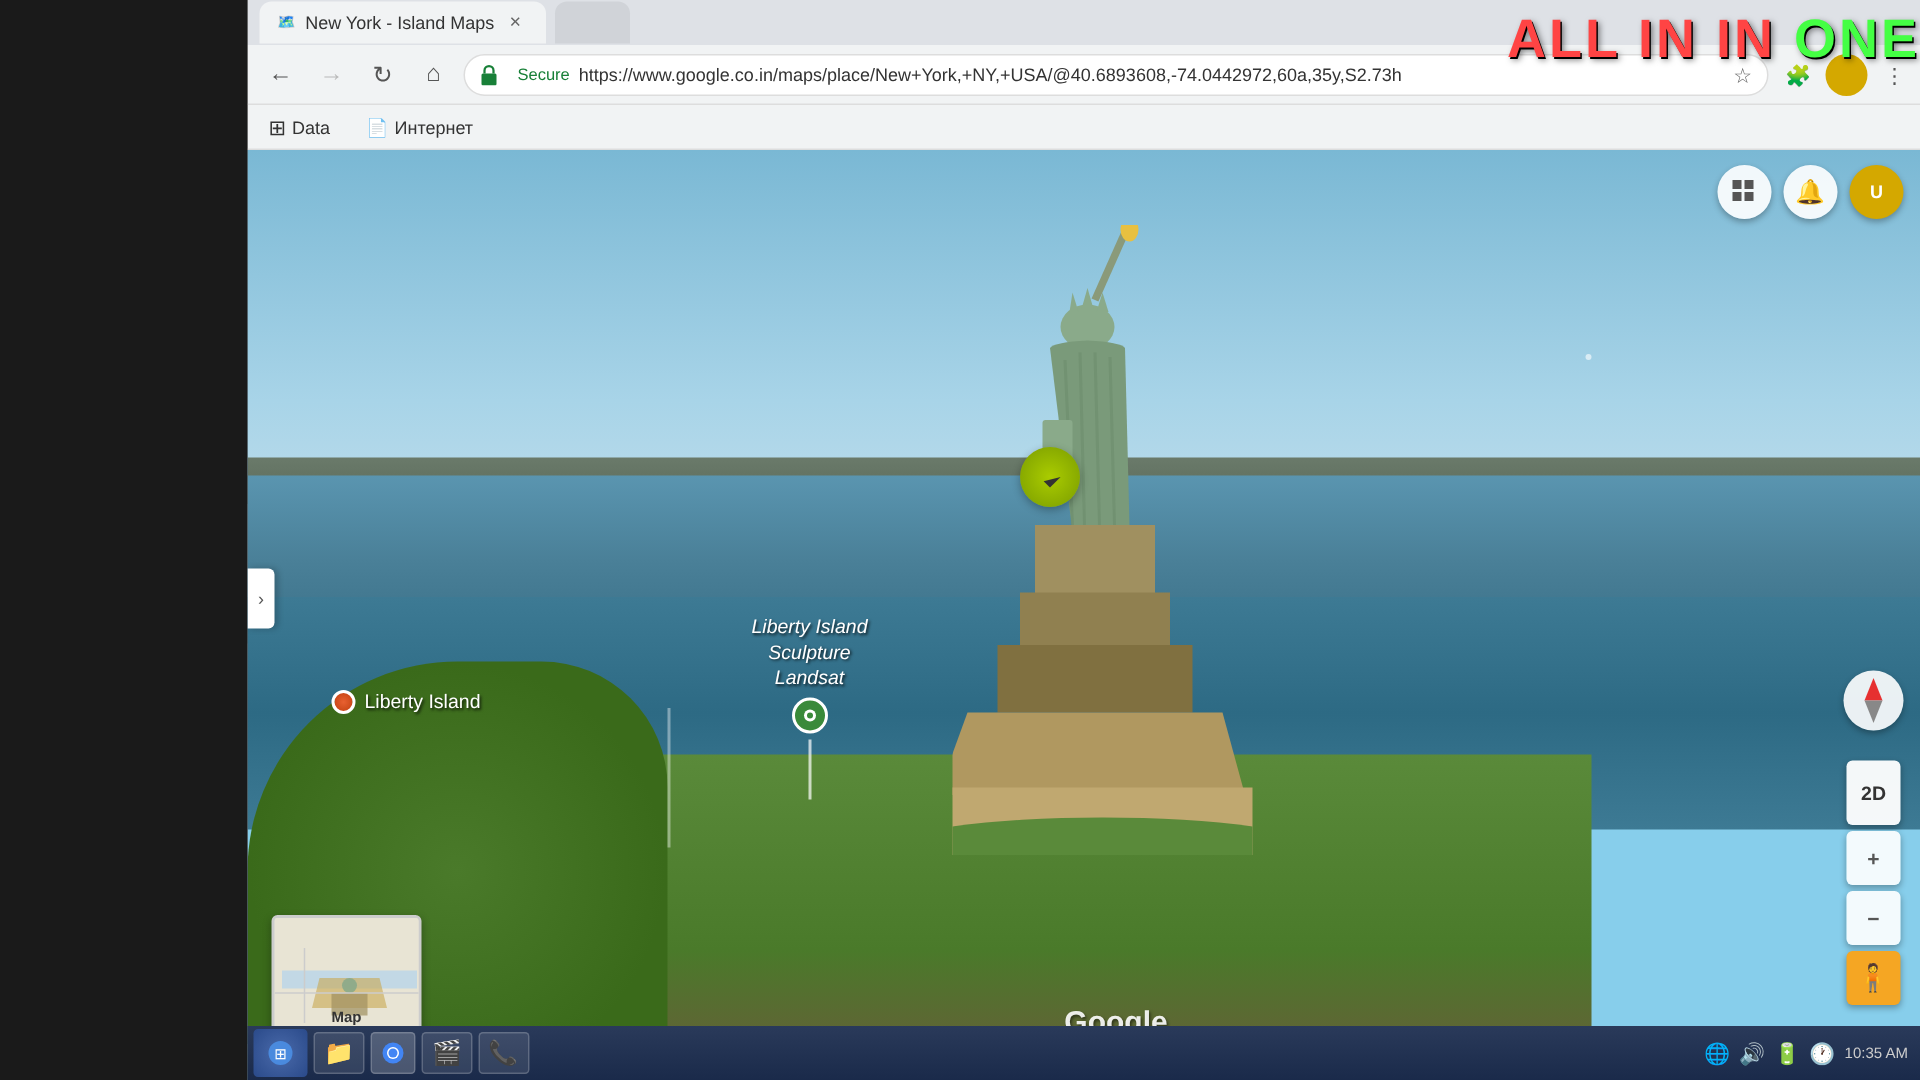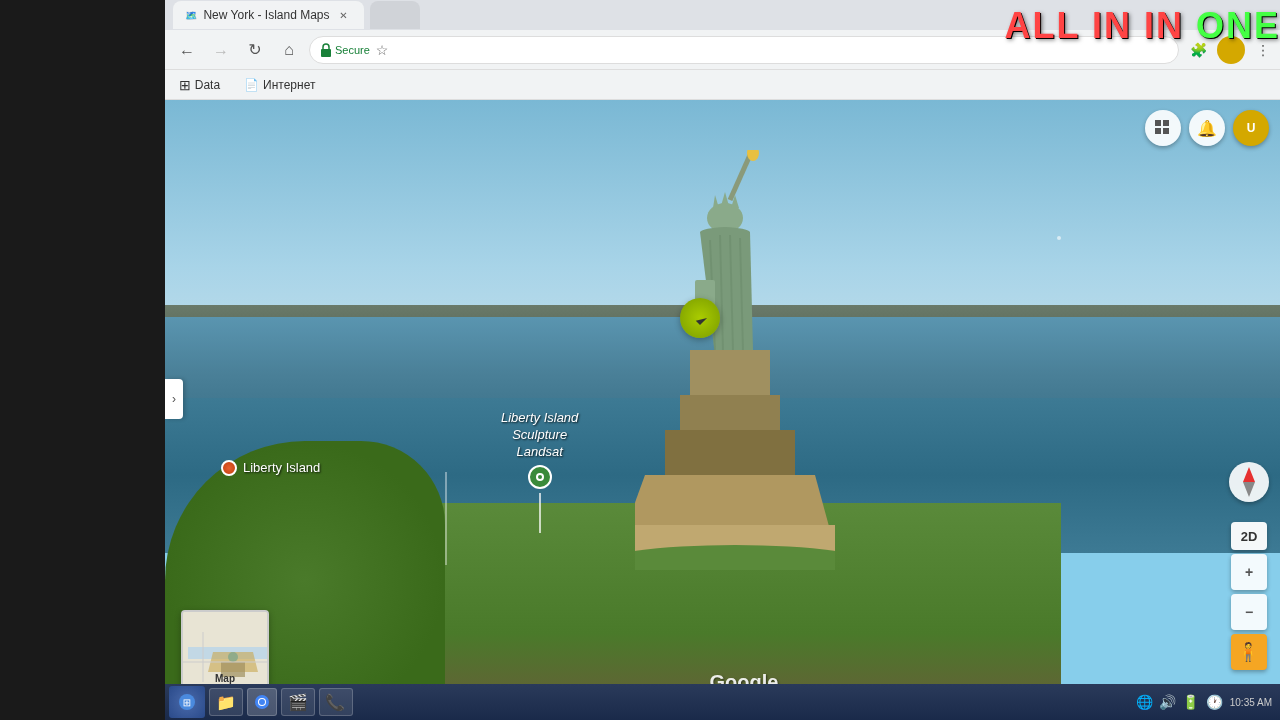--- a/index.html
+++ b/index.html
@@ -13,21 +13,21 @@
     .tab-active { background: #f1f3f4; border-radius: 8px 8px 0 0; padding: 4px 12px; display: flex; align-items: center; gap: 6px; font-size: 12px; color: #333; height: 28px; }
     .tab-favicon { font-size: 10px; }
     .tab-close { width: 16px; height: 16px; border-radius: 50%; display: flex; align-items: center; justify-content: center; font-size: 10px; cursor: pointer; color: #666; }
     .tab-inactive { background: #d0d3d8; border-radius: 8px 8px 0 0; padding: 4px 12px; display: flex; align-items: center; gap: 6px; font-size: 12px; color: #666; height: 28px; width: 50px; }
 
     
     .nav-bar { height: 40px; background: #f1f3f4; display: flex; align-items: center; padding: 0 8px; gap: 6px; border-bottom: 1px solid #ddd; }
     .nav-btn { width: 28px; height: 28px; border-radius: 50%; display: flex; align-items: center; justify-content: center; cursor: pointer; color: #555; font-size: 16px; border: none; background: transparent; }
     .nav-btn.disabled { color: #bbb; cursor: default; }
     .address-bar { flex: 1; height: 28px; background: #fff; border: 1px solid #ddd; border-radius: 14px; display: flex; align-items: center; padding: 0 10px; gap: 6px; font-size: 12px; color: #333; }
-    .secure-icon { color: #188038; font-size: 11px; display: flex; align-items: center; gap: 3px; }
+    .secure-icon { color: #188038; font-size: 11px; display: flex; align-items: center; gap: 13px; }
     .address-text { flex: 1; font-size: 12px; color: #333; overflow: hidden; white-space: nowrap; }
     .nav-right { display: flex; align-items: center; gap: 4px; }
     .nav-icon-btn { width: 28px; height: 28px; border-radius: 50%; display: flex; align-items: center; justify-content: center; cursor: pointer; font-size: 14px; color: #555; border: none; background: transparent; }
 
     
     .bookmarks-bar { height: 30px; background: #f1f3f4; display: flex; align-items: center; padding: 0 8px; gap: 12px; border-bottom: 1px solid #ddd; font-size: 12px; color: #333; }
     .bookmark-item { display: flex; align-items: center; gap: 4px; cursor: pointer; padding: 2px 6px; border-radius: 4px; }
 
     
     .map-area { flex: 1; position: relative; overflow: hidden; background: #87CEEB; }
@@ -55,27 +55,27 @@
 
     
     .map-controls { position: absolute; right: 16px; top: 10px; display: flex; gap: 8px; }
     .map-ctrl-btn { width: 36px; height: 36px; background: rgba(255,255,255,0.9); border-radius: 50%; display: flex; align-items: center; justify-content: center; font-size: 16px; cursor: pointer; box-shadow: 0 2px 4px rgba(0,0,0,0.3); color: #555; }
     .map-ctrl-side { width: 36px; height: 36px; background: rgba(255,255,255,0.9); border-radius: 4px; display: flex; align-items: center; justify-content: center; font-size: 14px; cursor: pointer; box-shadow: 0 2px 4px rgba(0,0,0,0.3); color: #555; font-weight: bold; }
     .map-compass { width: 40px; height: 40px; background: rgba(255,255,255,0.9); border-radius: 50%; display: flex; align-items: center; justify-content: center; box-shadow: 0 2px 4px rgba(0,0,0,0.3); }
     .compass-inner { width: 30px; height: 30px; position: relative; }
     .compass-n { position: absolute; top: 0; left: 50%; transform: translateX(-50%); width: 0; height: 0; border-left: 6px solid transparent; border-right: 6px solid transparent; border-bottom: 15px solid #e63030; }
     .compass-s { position: absolute; bottom: 0; left: 50%; transform: translateX(-50%); width: 0; height: 0; border-left: 6px solid transparent; border-right: 6px solid transparent; border-top: 15px solid #888; }
 
-    .map-2d-btn { width: 36px; height: 28px; background: rgba(255,255,255,0.95); border-radius: 4px; display: flex; align-items: center; justify-content: center; font-size: 13px; font-weight: bold; cursor: pointer; box-shadow: 0 2px 4px rgba(0,0,0,0.3); color: #333; margin-top: 16px; }
+    .map-2d-btn { width: 36px; height: 43px; background: rgba(255,255,255,0.95); border-radius: 4px; display: flex; align-items: center; justify-content: center; font-size: 13px; font-weight: bold; cursor: pointer; box-shadow: 0 2px 4px rgba(0,0,0,0.3); color: #333; margin-top: 16px; }
 
     
     .map-person-btn { width: 36px; height: 36px; background: #f5a623; border-radius: 4px; display: flex; align-items: center; justify-content: center; font-size: 18px; cursor: pointer; box-shadow: 0 2px 4px rgba(0,0,0,0.3); }
 
     
-    .mini-map { position: absolute; left: 16px; bottom: 30px; width: 88px; height: 80px; border: 2px solid #ccc; background: #e8e4d8; border-radius: 4px; overflow: hidden; box-shadow: 0 2px 6px rgba(0,0,0,0.3); cursor: pointer; }
+    .mini-map { position: absolute; left: 16px; bottom: 30px; width: 100px; height: 80px; border: 2px solid #ccc; background: #e8e4d8; border-radius: 4px; overflow: hidden; box-shadow: 0 2px 6px rgba(0,0,0,0.3); cursor: pointer; }
     .mini-map-label { position: absolute; bottom: 4px; left: 50%; transform: translateX(-50%); font-size: 10px; color: #333; font-weight: bold; text-align: center; white-space: nowrap; }
 
     
     .google-watermark { position: absolute; bottom: 26px; left: 50%; transform: translateX(-50%); font-size: 20px; color: rgba(255,255,255,0.9); text-shadow: 1px 1px 2px rgba(0,0,0,0.5); font-weight: bold; pointer-events: none; margin-left: 19px; }
 
     
     .sidebar-toggle { position: absolute; left: 0; top: 45%; width: 18px; height: 40px; background: #fff; border-radius: 0 4px 4px 0; display: flex; align-items: center; justify-content: center; cursor: pointer; box-shadow: 2px 0 4px rgba(0,0,0,0.2); z-index: 20; font-size: 12px; color: #555; }
 
     
     .watermark { position: absolute; top: 5px; right: 0; font-size: 36px; font-weight: 900; letter-spacing: 2px; z-index: 100; pointer-events: none; }
@@ -125,20 +125,21 @@
     <button class="nav-btn">⌂</button>
 
     <div class="address-bar">
       <span class="secure-icon">
         <svg width="12" height="14" viewBox="0 0 12 14" fill="none">
             <rect x="1" y="6" width="10" height="8" rx="1" fill="#188038"></rect>
             <path d="M3 6V4a3 3 0 016 0v2" stroke="#188038" stroke-width="1.5" fill="none"></path>
           </svg>
         <span style="color:#188038;font-size:11px;">Secure</span>
       </span>
+      <span class="address-text">https://www.google.co.in/maps/place/New+York,+NY,+USA/@40.6893608,-74.0442972,60a,35y,S2.73h</span>
       <span style="color:#666;font-size:14px;">☆</span>
     </div>
 
     <div class="nav-right">
       <button class="nav-icon-btn">🧩</button>
       <button class="nav-icon-btn" style="background:#d4a800;border-radius:50%;width:28px;height:28px;border:none;cursor:pointer;"></button>
       <button class="nav-icon-btn">⋮</button>
     </div>
   </div>
 

